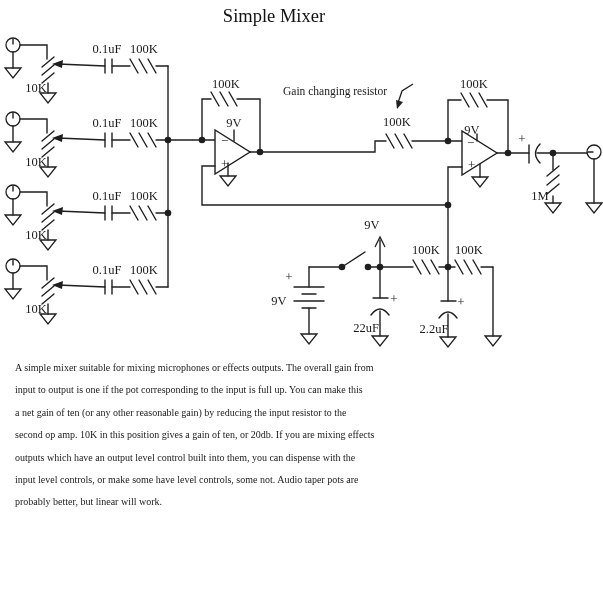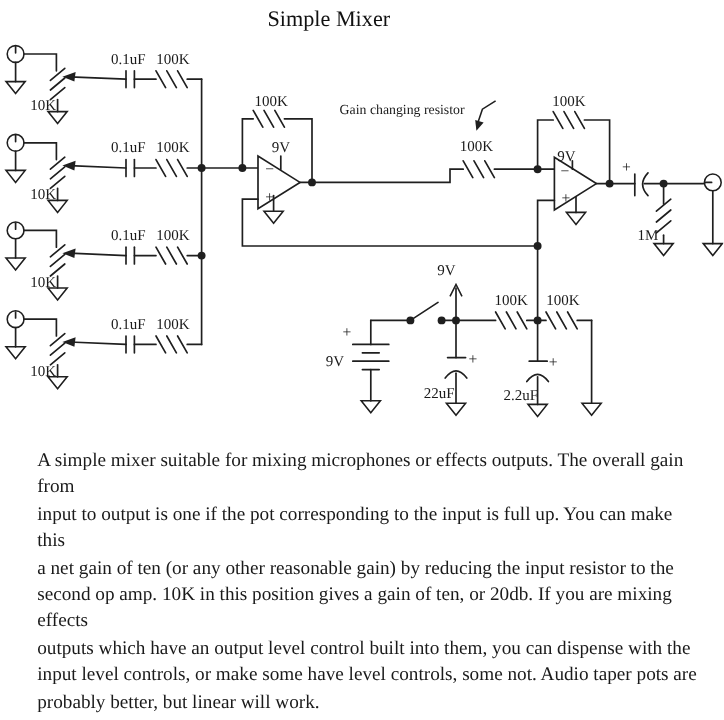--- a/index.html
+++ b/index.html
@@ -9,21 +9,21 @@
   .wire{stroke:#1f1f1f;stroke-width:1.4;fill:none;stroke-linecap:round;}
   .thin{stroke:#1f1f1f;stroke-width:1.3;fill:none;}
   .gnd{stroke:#1f1f1f;stroke-width:1.3;fill:none;stroke-linejoin:miter;}
   .dot{fill:#1f1f1f;stroke:none;}
   .opamp{fill:#ffffff;stroke:#1f1f1f;stroke-width:1.4;stroke-linejoin:miter;}
   .lbl{font-family:"Liberation Serif",serif;font-size:12.5px;fill:#1a1a1a;}
   .note{font-family:"Liberation Serif",serif;font-size:11.5px;fill:#1a1a1a;}
   .sign{font-family:"Liberation Serif",serif;font-size:13px;fill:#1a1a1a;}
   .title{font-family:"Liberation Serif",serif;font-size:18.5px;fill:#111;}
   .description{position:absolute;left:15px;top:357px;width:586px;}
-  .description p{margin:16px;font-size:16px;line-height:22.4px;white-space:pre-line;}
+  .description p{margin:0;font-size:10px;line-height:22.4px;white-space:pre-line;}
   .description p + p{margin-top:35px;}
 </style>
 </head>
 <body>
 
 <div class="page">
 
 <svg width="603" height="352" viewBox="0 0 603 352">
 
   <text class="title" x="274" y="22" text-anchor="middle">Simple Mixer</text>

